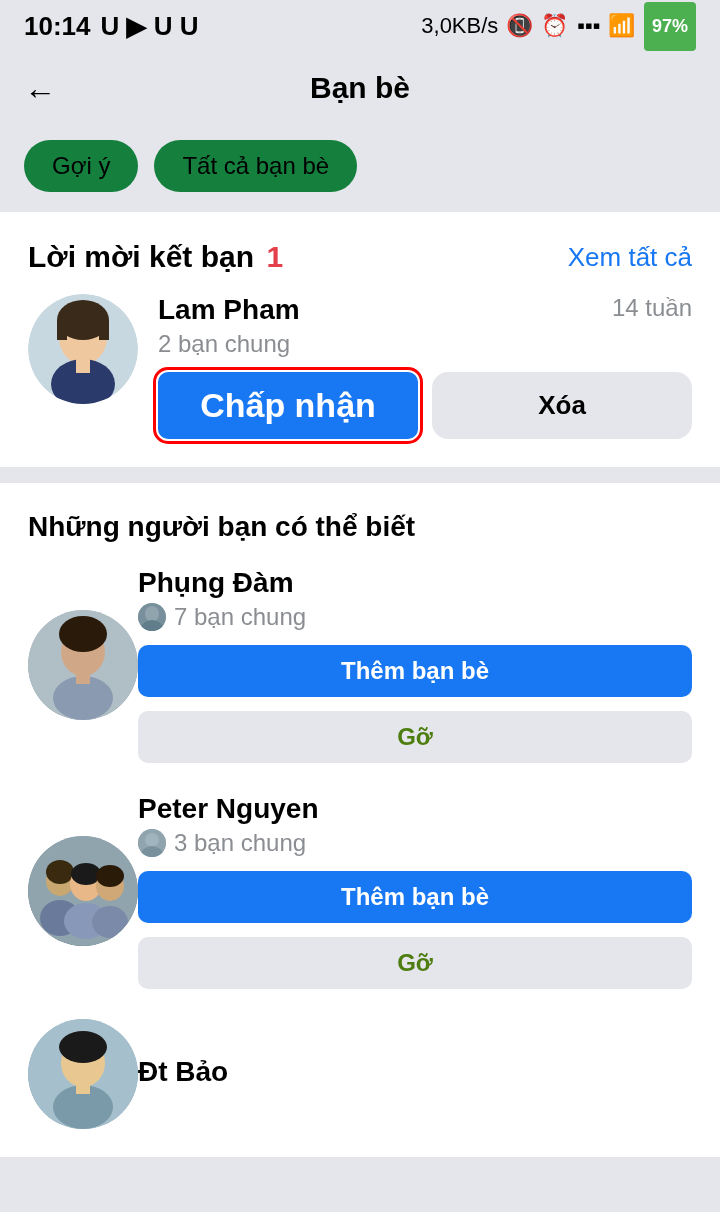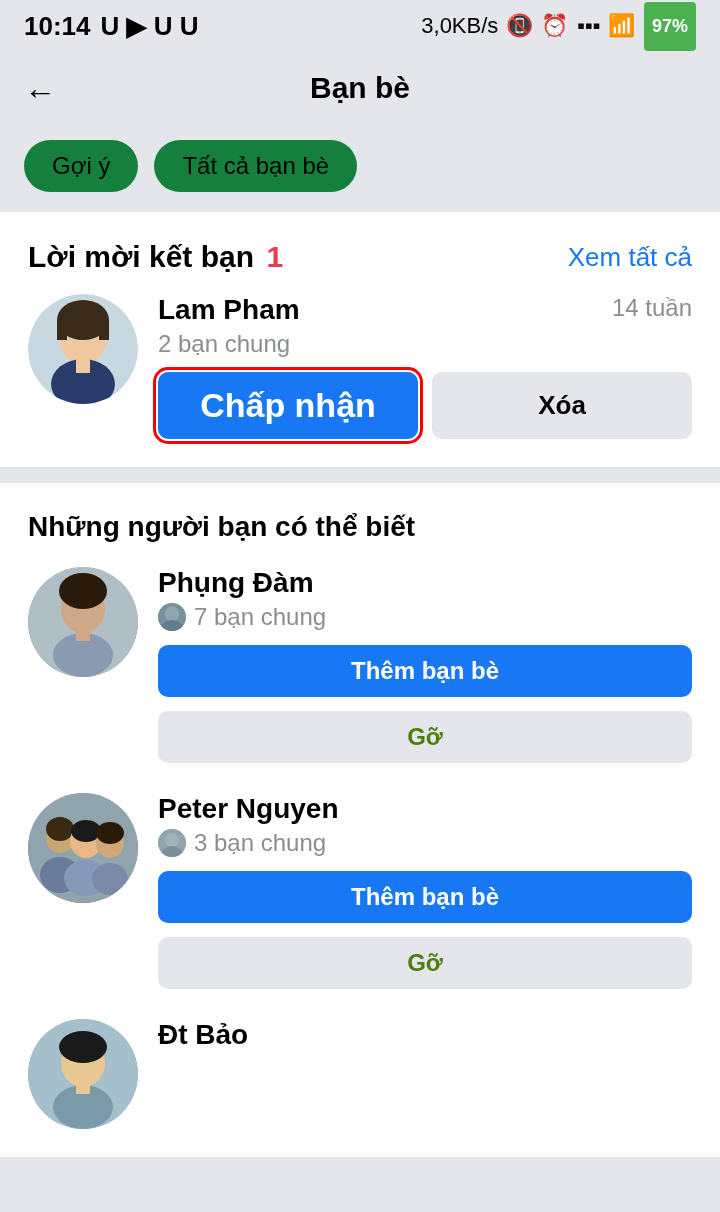--- a/index.html
+++ b/index.html
@@ -168,21 +168,21 @@
     }
     .btn-accept-highlighted {
       outline: 3px solid red;
       outline-offset: 2px;
     }
     .btn-delete {
       flex: 1;
       background: #e4e6eb;
       color: #000;
       border: none;
-      border-radius: 10px;
+      border-radius: 16px;
       padding: 14px 0;
       font-size: 26px;
       font-weight: 600;
       cursor: pointer;
       text-align: center;
     }
 
     
     .people-section {
       background: #fff;
@@ -192,22 +192,21 @@
     .people-section-title {
       font-size: 28px;
       font-weight: 800;
       color: #000;
       margin-bottom: 24px;
     }
 
     
     .person-item {
       display: flex;
-      align-items: flex-start;
-      gap: 20px;
+      align-items: center;
       margin-bottom: 30px;
     }
     .person-avatar {
       width: 110px;
       height: 110px;
       border-radius: 50%;
       flex-shrink: 0;
       background: #c8d0d8;
       display: flex;
       align-items: center;

